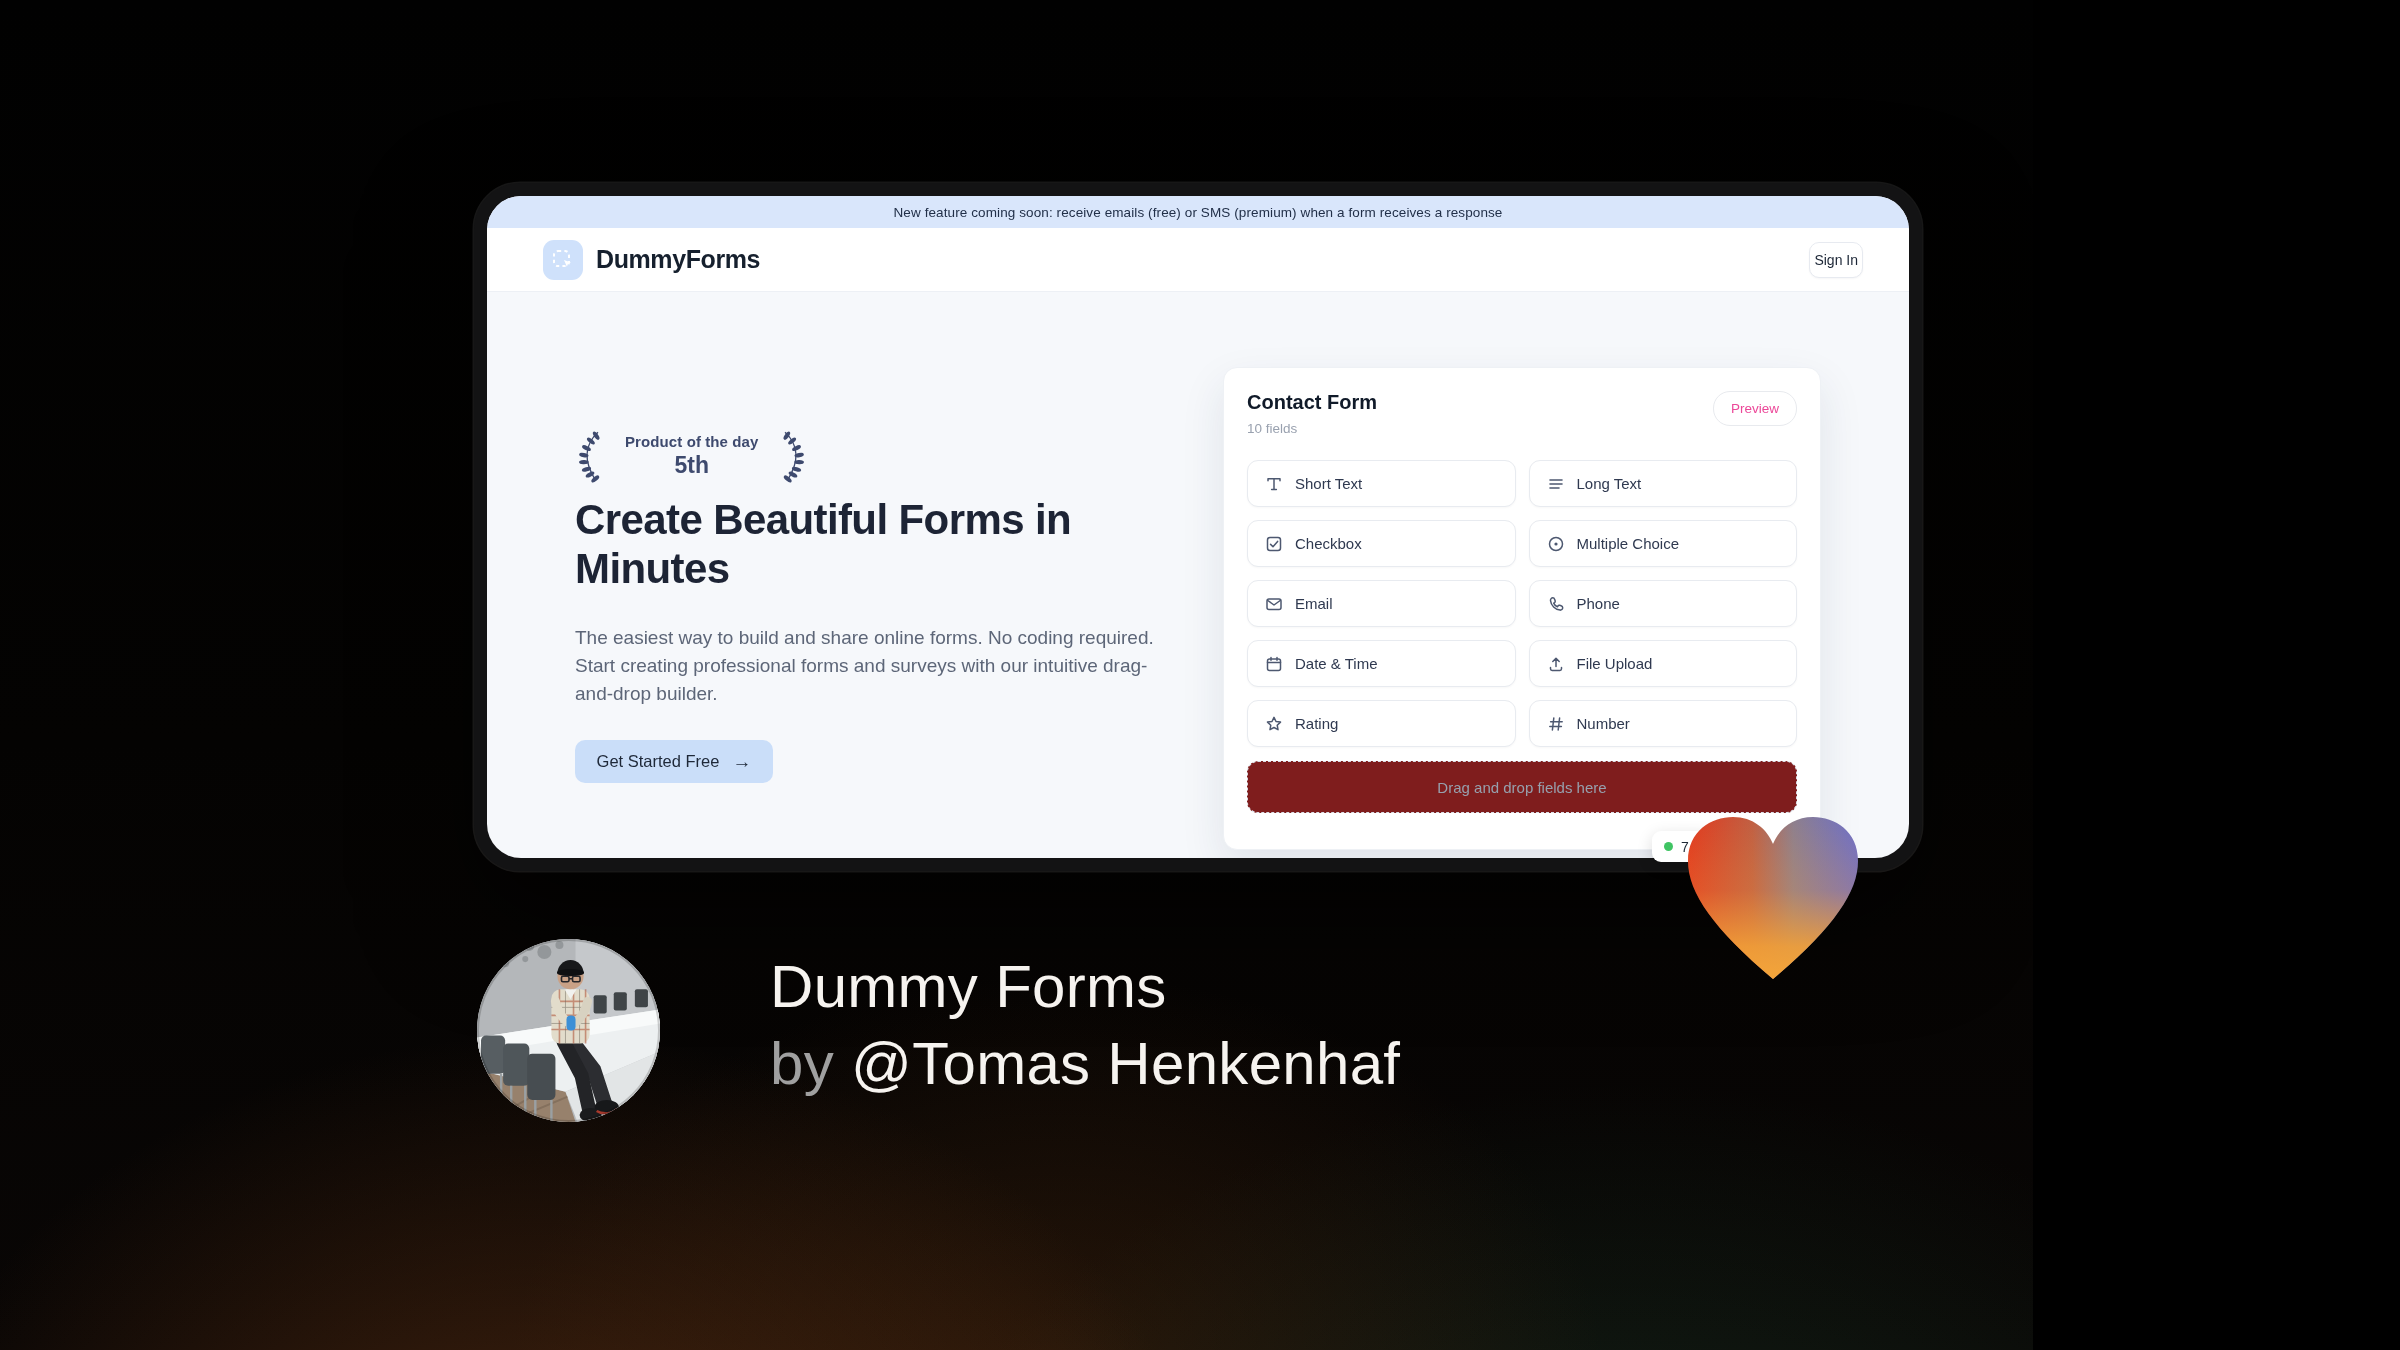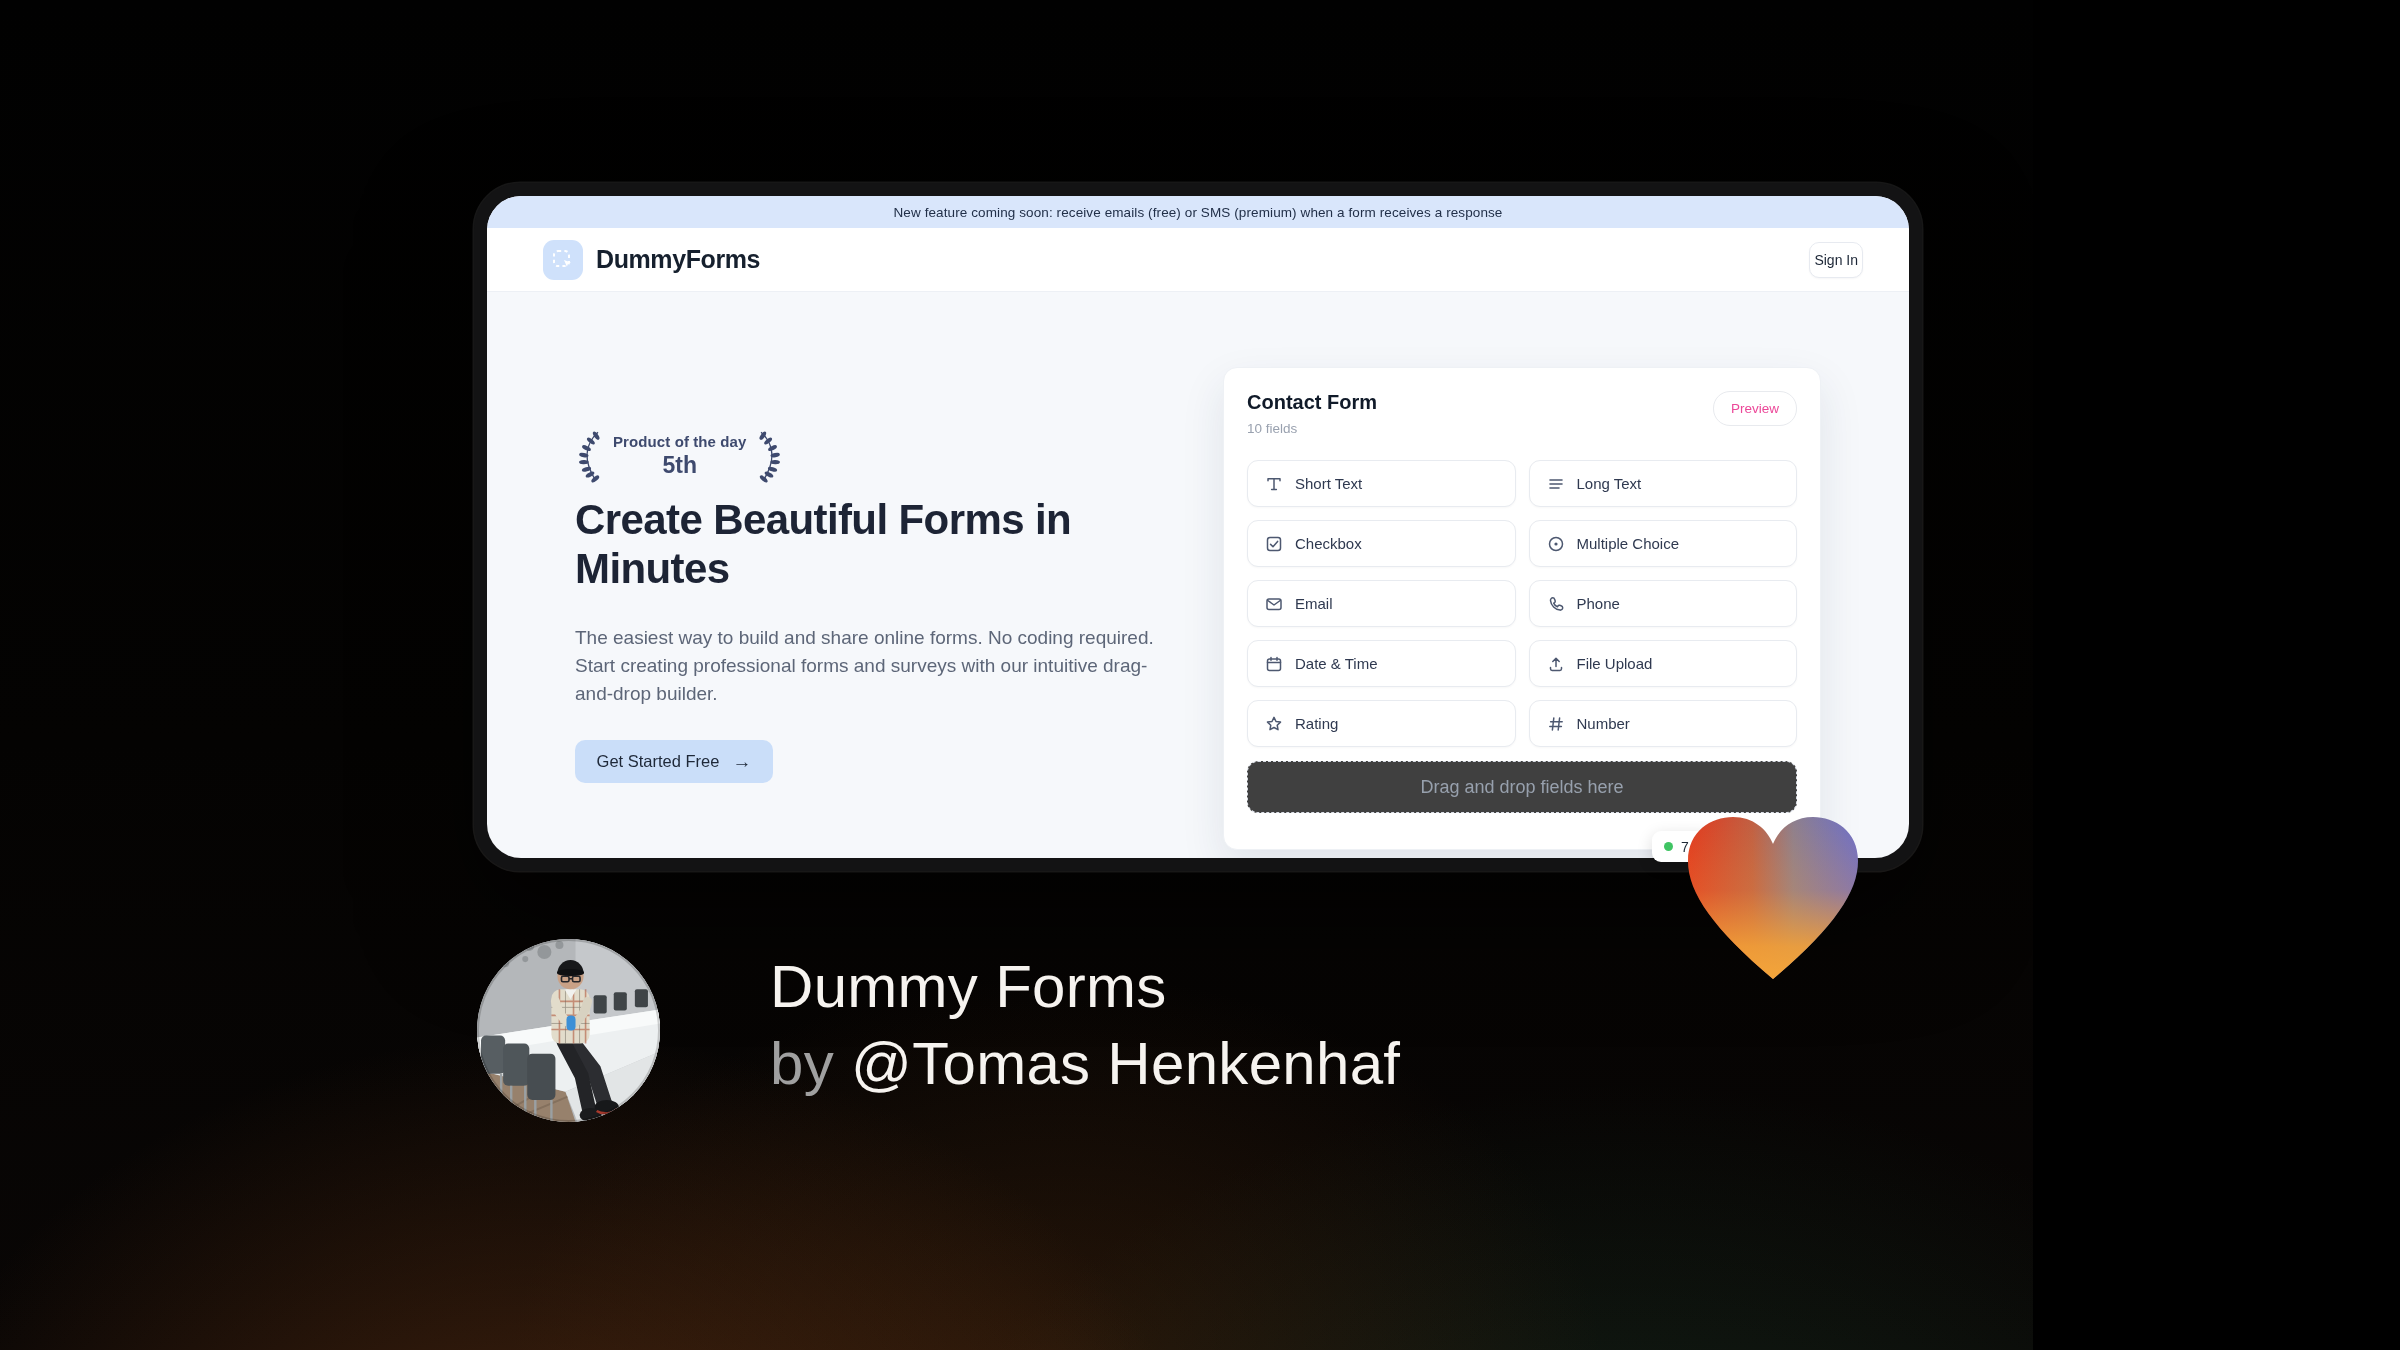--- a/index.html
+++ b/index.html
@@ -41,21 +41,21 @@
   .brand{font-size:25px;font-weight:700;color:#16202e;letter-spacing:-0.4px;}
   .signin{
     margin-left:auto;background:#fff;border:1px solid #e7eaf0;border-radius:10px;
     padding:9px 4px;font-size:14px;color:#1c2636;cursor:pointer;
     box-shadow:0 1px 2px rgba(16,24,40,0.04);font-family:inherit;
   }
 
   .hero{position:relative;flex:1;}
 
   
-  .award{position:absolute;left:88px;top:135px;display:flex;align-items:center;gap:8px;color:#3e4a6e;}
+  .award{position:absolute;left:88px;top:135px;display:flex;align-items:center;gap:20px;color:#3e4a6e;}
   .award .mid{display:flex;flex-direction:column;align-items:center;}
   .award-top{font-size:15px;font-weight:700;letter-spacing:0.1px;}
   .award-rank{font-size:23px;font-weight:800;margin-top:2px;}
   .laurel-r{transform:scaleX(-1);}
 
   .headline{
     position:absolute;left:88px;top:203px;width:575px;
     font-size:42px;line-height:49px;font-weight:700;color:#1d2435;letter-spacing:-0.6px;
   }
   .desc{
@@ -85,23 +85,23 @@
   }
   .fgrid{margin-top:24px;display:grid;grid-template-columns:1fr 1fr;gap:13px;}
   .fbtn{
     height:47px;border:1px solid #e8ebf0;border-radius:11px;background:#fff;
     display:flex;align-items:center;padding:0 16px;gap:11px;
     font-size:15px;color:#2f3950;font-weight:500;cursor:grab;font-family:inherit;
     box-shadow:0 1px 2px rgba(16,24,40,0.03);text-align:left;
   }
   .ficon{display:flex;align-items:center;justify-content:center;width:20px;height:20px;flex:0 0 20px;}
   .dropzone{
-    margin-top:14px;height:52px;border:1.5px dashed #d9dde5;background:#404040;
+    margin-top:14px;height:52px;border:1.5px dashed #d9dde5;background:#7f1d1d;
     border-radius:11px;display:flex;align-items:center;justify-content:center;
-    color:#97a0ad;font-size:18px;
+    color:#97a0ad;font-size:15px;
   }
 
   
   .status-pill{
     position:absolute;left:1652px;top:831px;height:31px;z-index:5;
     background:#fff;border-radius:9px;box-shadow:0 4px 16px rgba(0,0,0,0.14);
     display:flex;align-items:center;gap:8px;padding:0 26px 0 12px;
     font-size:14px;color:#1f2937;font-weight:500;
   }
   .status-dot{width:9px;height:9px;border-radius:50%;background:#3fc463;}

